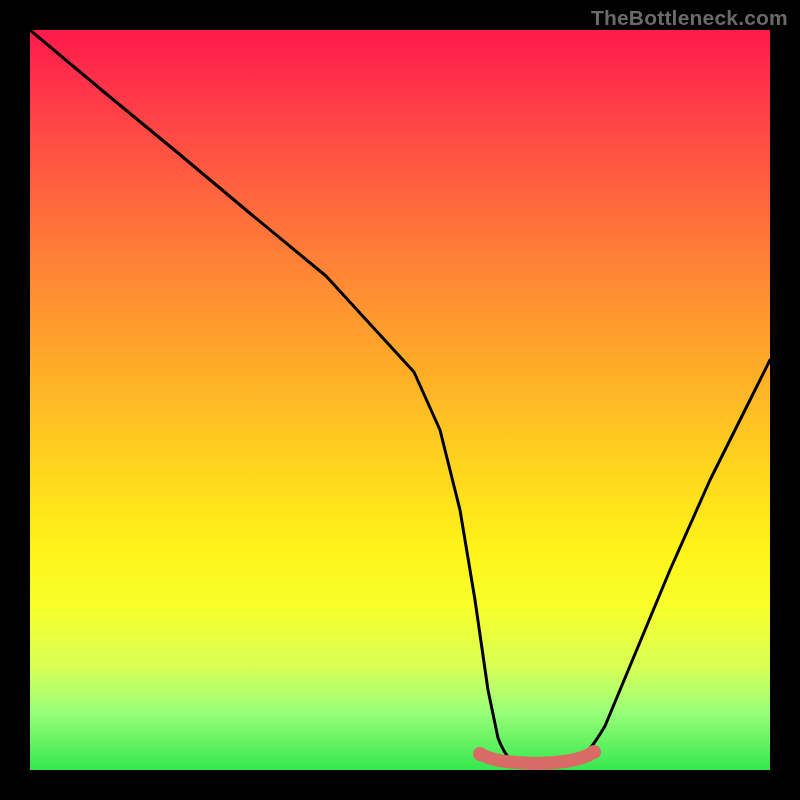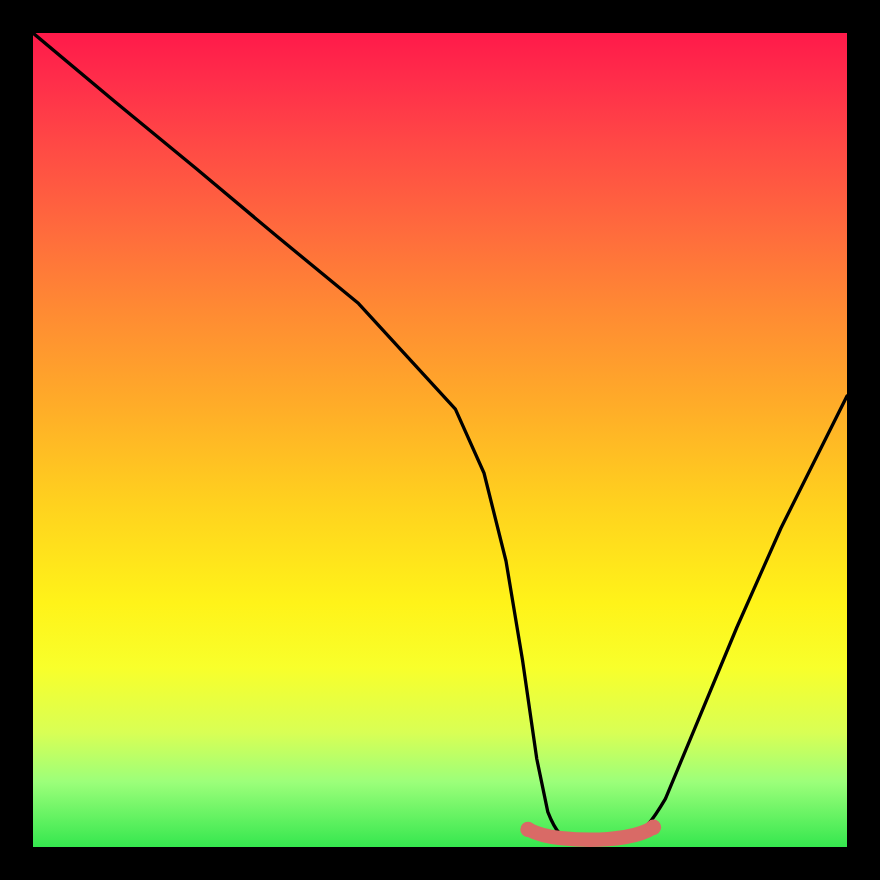--- a/index.html
+++ b/index.html
@@ -43,20 +43,21 @@
   }
   svg.curve {
     position: absolute;
     inset: 0;
   }
 </style>
 </head>
 <body>
 
 <div class="container">
+  <div class="watermark">TheBottleneck.com</div>
   <div class="plot-area">
     <div class="gradient-bg"></div>
     <svg class="curve" viewBox="0 0 740 740" preserveAspectRatio="none">
       <path d="M 0 0
                L 74 62
                L 148 123
                L 222 185
                L 296 246
                L 340 294
                L 384 342

